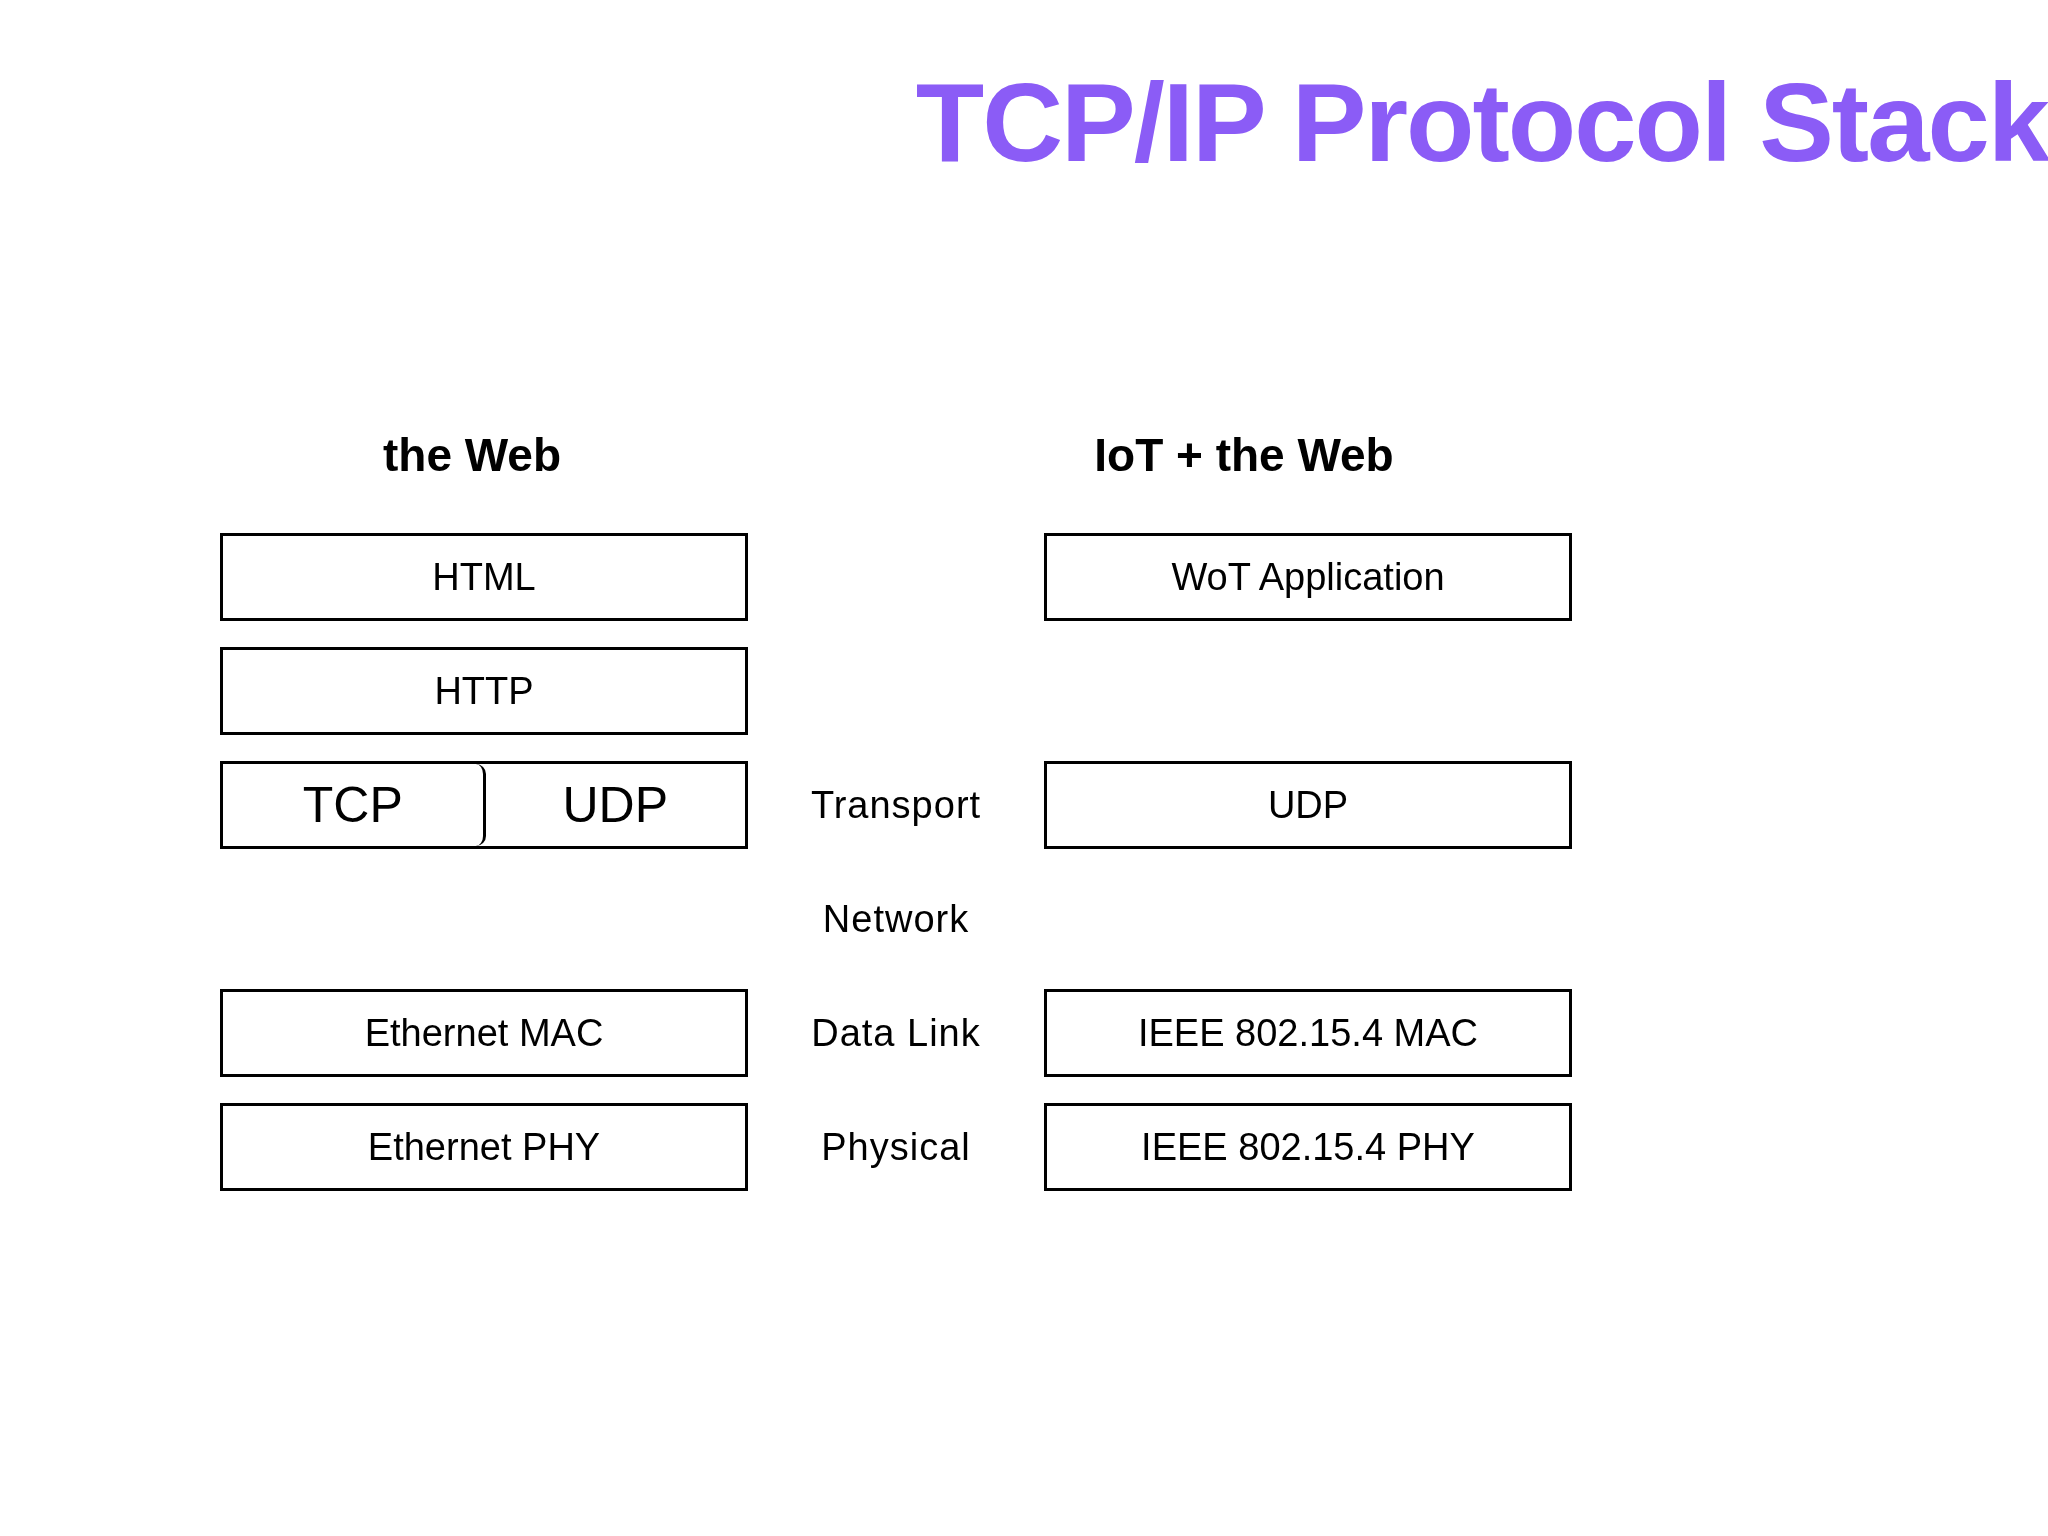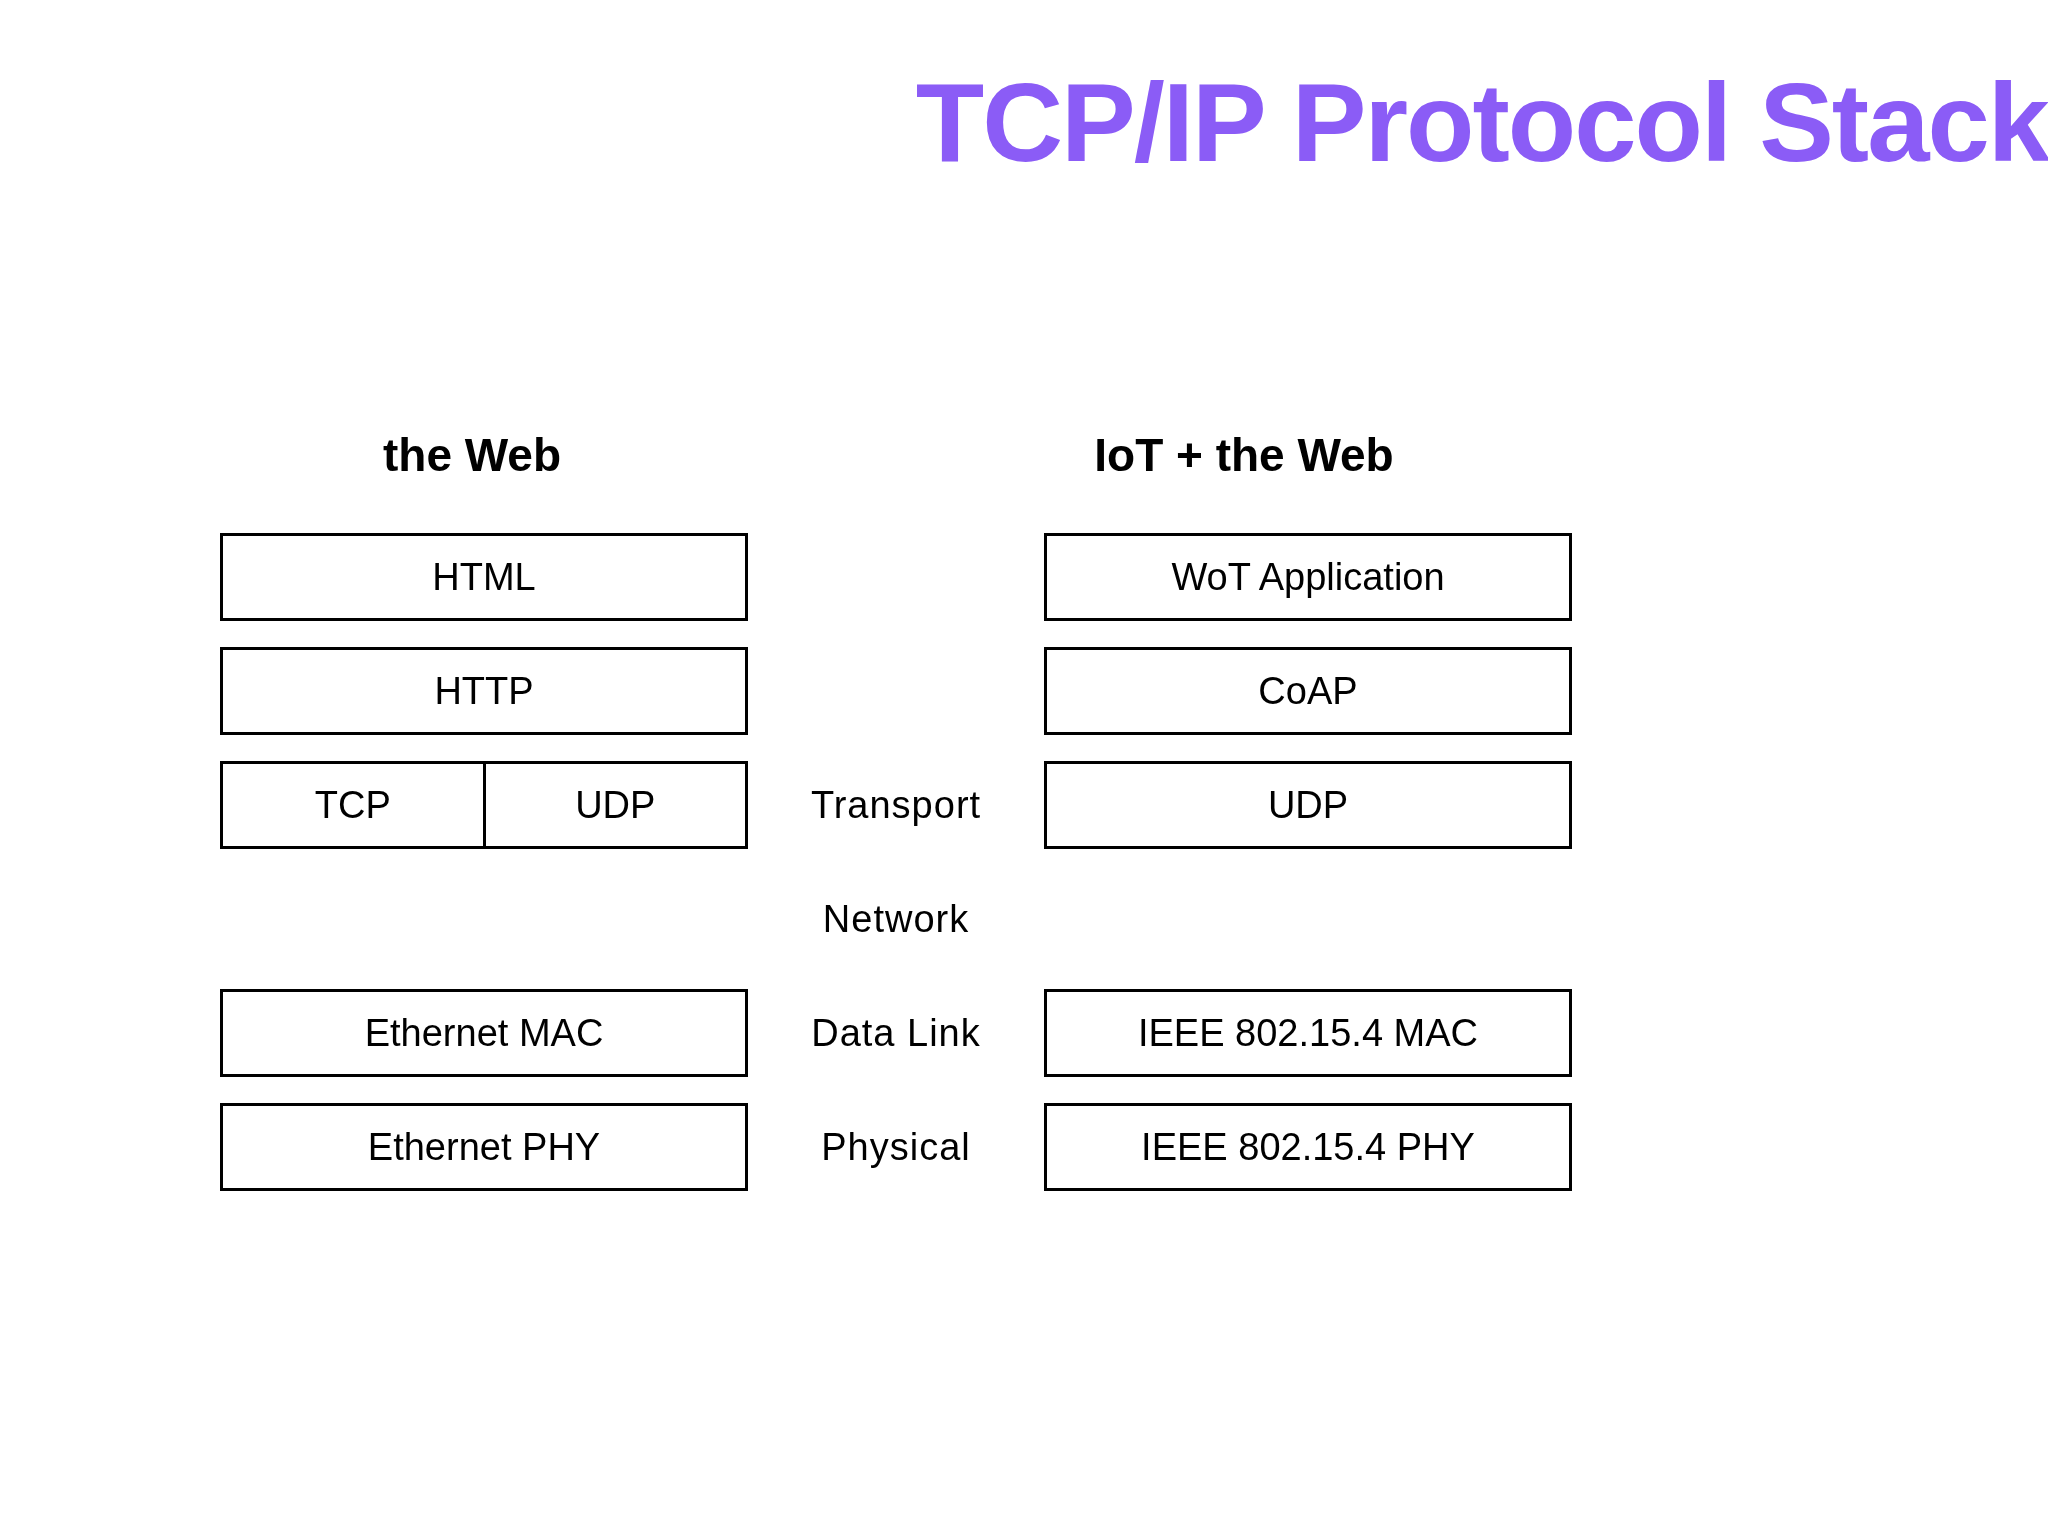--- a/index.html
+++ b/index.html
@@ -72,22 +72,23 @@
     border: 3px solid #000000;
     background: #ffffff;
     display: flex;
     box-sizing: border-box;
   }
   .box-split .cell {
     flex: 1 1 0;
     display: flex;
     align-items: center;
     justify-content: center;
-    font-size: 38px;
+    font-size: 50px;
     color: #000000;
+    border-radius: 10px;
   }
   .box-split .cell.first {
     border-right: 3px solid #000000;
   }
   .layer-label {
     display: flex;
     align-items: center;
     justify-content: center;
     font-size: 38px;
     letter-spacing: 1px;
@@ -109,23 +110,20 @@
     <div class="box c1 r1">
       <span>HTML</span>
     </div>
     <div class="box c3 r1">
       <span>WoT Application</span>
     </div>
 
     <div class="box c1 r2">
       <span>HTTP</span>
     </div>
-    <div class="box c3 r2">
-      <span>CoAP</span>
-    </div>
 
     <div class="box-split c1 r3">
       <div class="cell first">TCP</div>
       <div class="cell">UDP</div>
     </div>
     <div class="layer-label c2 r3">Transport</div>
     <div class="box c3 r3">
       <span>UDP</span>
     </div>
 

